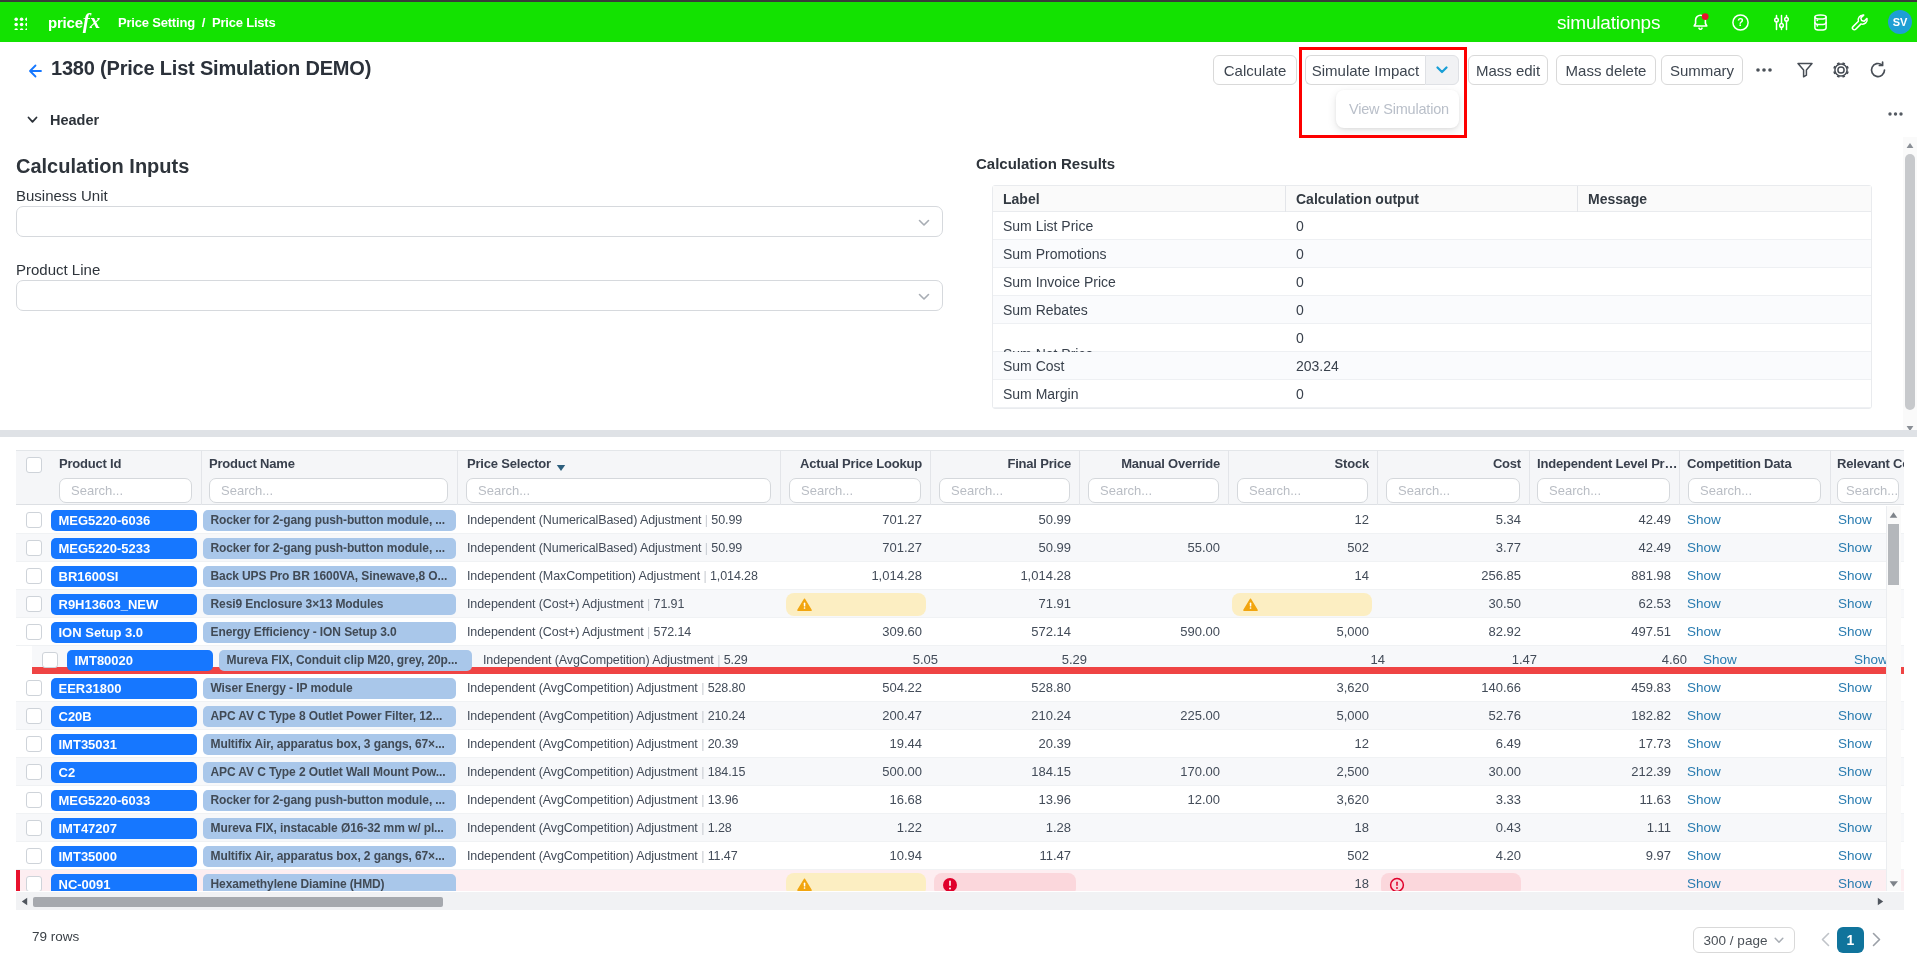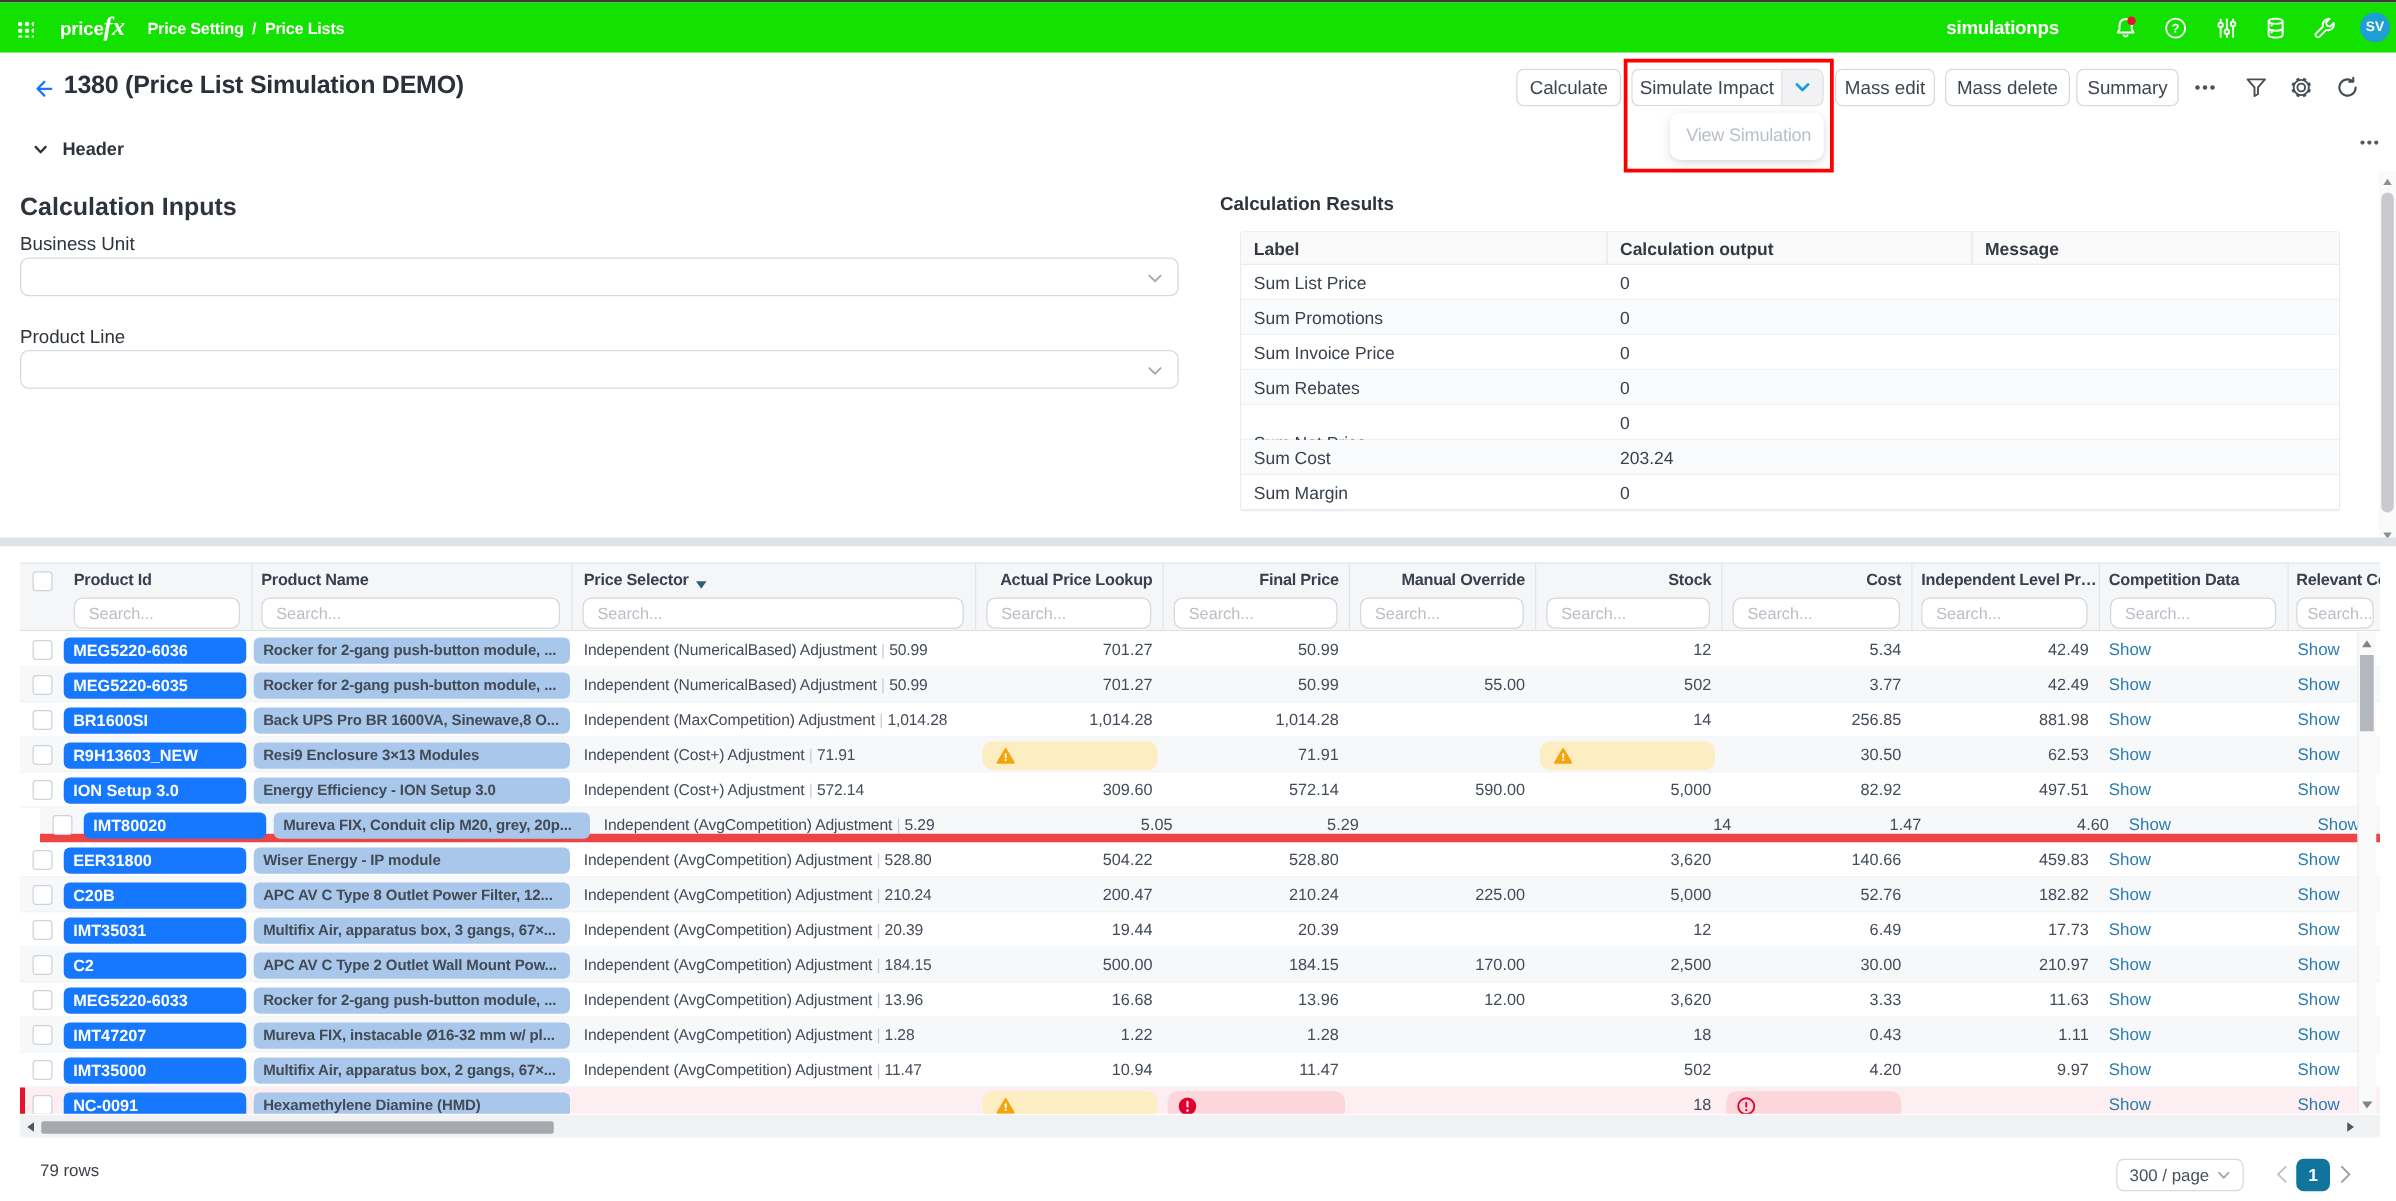--- a/index.html
+++ b/index.html
@@ -29,21 +29,21 @@
     <circle cx="14.4" cy="4.0" r="1.7" fill="#fff"></circle>
     <circle cx="4.0" cy="9.2" r="1.7" fill="#fff"></circle>
     <circle cx="9.2" cy="9.2" r="1.7" fill="#fff"></circle>
     <circle cx="14.4" cy="9.2" r="1.7" fill="#fff"></circle>
     <circle cx="4.0" cy="14.4" r="1.7" fill="#fff"></circle>
     <circle cx="9.2" cy="14.4" r="1.7" fill="#fff"></circle>
     <circle cx="14.4" cy="14.4" r="1.7" fill="#fff"></circle>
   </svg>
 <div class="a tb-white" style="left:48px;top:10px;font-size:15px;font-weight:700;letter-spacing:-0.2px;line-height:22px">price<span style="font-style:italic;font-size:21px;font-family:'Liberation Serif',serif;font-weight:700">fx</span></div>
 <div class="a tb-white" style="left:118px;top:14px;font-size:13px;letter-spacing:-0.2px;font-weight:700;line-height:17px">Price Setting&nbsp;&nbsp;/&nbsp;&nbsp;Price Lists</div>
-<div class="a tb-white" style="left:1557px;top:14px;font-size:15px;letter-spacing:-0.2px;font-weight:700;line-height:17px">simulationps</div>
+<div class="a tb-white" style="left:1557px;top:14px;font-size:19px;letter-spacing:-0.2px;font-weight:400;line-height:17px">simulationps</div>
 <svg class="a" style="left:1690px;top:12px" width="21" height="21" viewBox="0 0 21 21" fill="none" stroke="#fff" stroke-width="1.6" stroke-linecap="round" stroke-linejoin="round">
 <path d="M10.5 3.2a4.9 4.9 0 0 0-4.9 4.9v3.4l-1.4 2.5h12.6l-1.4-2.5V8.1a4.9 4.9 0 0 0-4.9-4.9z"></path>
 <path d="M9 16.2a1.6 1.6 0 0 0 3 0"></path>
 <circle cx="15.2" cy="4.6" r="3.4" fill="#e8112d" stroke="none"></circle>
   </svg>
 <svg class="a" style="left:1730px;top:12px" width="21" height="21" viewBox="0 0 21 21" fill="none">
 <circle cx="10.5" cy="10.5" r="7.6" stroke="#fff" stroke-width="1.5"></circle>
 <text x="10.5" y="14.4" font-size="10.5" font-weight="700" fill="#fff" text-anchor="middle" font-family="Liberation Sans">?</text>
   </svg>
 <svg class="a" style="left:1771px;top:12px" width="21" height="21" viewBox="0 0 21 21" fill="none" stroke="#fff" stroke-width="1.5" stroke-linecap="round">
@@ -208,21 +208,21 @@
 <div class="a cell rnum" style="left:764px;width:142px">701.27</div>
 <div class="a cell rnum" style="left:914px;width:141px">50.99</div>
 <div class="a cell rnum" style="left:1212px;width:141px">12</div>
 <div class="a cell rnum" style="left:1361px;width:144px">5.34</div>
 <div class="a cell rnum" style="left:1513px;width:142px">42.49</div>
 <div class="a show" style="left:1671px">Show</div>
 <div class="a show" style="left:1822px">Show</div>
 </div>
 <div style="position:absolute;left:0;top:29px;width:1888px;height:28px;background:#f7f8fa;border-bottom:1px solid #f0f2f4">
 <div class="a cb" style="left:10px;top:5.5px"></div>
-<div class="a idbtn" style="left:34.5px;width:146px">MEG5220-6035</div>
+<div class="a idbtn" style="left:34.5px;width:146px">MEG5220-5233</div>
 <div class="a chip" style="left:186.5px;width:253.5px">Rocker for 2-gang push-button module, ...</div>
 <div class="a cell" style="left:451px;font-size:12.5px;letter-spacing:-0.1px">Independent (NumericalBased) Adjustment <span style="color:#c8ccd2">|</span> 50.99</div>
 <div class="a cell rnum" style="left:764px;width:142px">701.27</div>
 <div class="a cell rnum" style="left:914px;width:141px">50.99</div>
 <div class="a cell rnum" style="left:1063px;width:141px">55.00</div>
 <div class="a cell rnum" style="left:1212px;width:141px">502</div>
 <div class="a cell rnum" style="left:1361px;width:144px">3.77</div>
 <div class="a cell rnum" style="left:1513px;width:142px">42.49</div>
 <div class="a show" style="left:1671px">Show</div>
 <div class="a show" style="left:1822px">Show</div>
@@ -335,21 +335,21 @@
 <div style="position:absolute;left:0;top:253px;width:1888px;height:28px;background:#f7f8fa;border-bottom:1px solid #f0f2f4">
 <div class="a cb" style="left:10px;top:5.5px"></div>
 <div class="a idbtn" style="left:34.5px;width:146px">C2</div>
 <div class="a chip" style="left:186.5px;width:253.5px">APC AV C Type 2 Outlet Wall Mount Pow...</div>
 <div class="a cell" style="left:451px;font-size:12.5px;letter-spacing:-0.1px">Independent (AvgCompetition) Adjustment <span style="color:#c8ccd2">|</span> 184.15</div>
 <div class="a cell rnum" style="left:764px;width:142px">500.00</div>
 <div class="a cell rnum" style="left:914px;width:141px">184.15</div>
 <div class="a cell rnum" style="left:1063px;width:141px">170.00</div>
 <div class="a cell rnum" style="left:1212px;width:141px">2,500</div>
 <div class="a cell rnum" style="left:1361px;width:144px">30.00</div>
-<div class="a cell rnum" style="left:1513px;width:142px">210.97</div>
+<div class="a cell rnum" style="left:1513px;width:142px">212.39</div>
 <div class="a show" style="left:1671px">Show</div>
 <div class="a show" style="left:1822px">Show</div>
 </div>
 <div style="position:absolute;left:0;top:281px;width:1888px;height:28px;background:#fff;border-bottom:1px solid #f0f2f4">
 <div class="a cb" style="left:10px;top:5.5px"></div>
 <div class="a idbtn" style="left:34.5px;width:146px">MEG5220-6033</div>
 <div class="a chip" style="left:186.5px;width:253.5px">Rocker for 2-gang push-button module, ...</div>
 <div class="a cell" style="left:451px;font-size:12.5px;letter-spacing:-0.1px">Independent (AvgCompetition) Adjustment <span style="color:#c8ccd2">|</span> 13.96</div>
 <div class="a cell rnum" style="left:764px;width:142px">16.68</div>
 <div class="a cell rnum" style="left:914px;width:141px">13.96</div>

